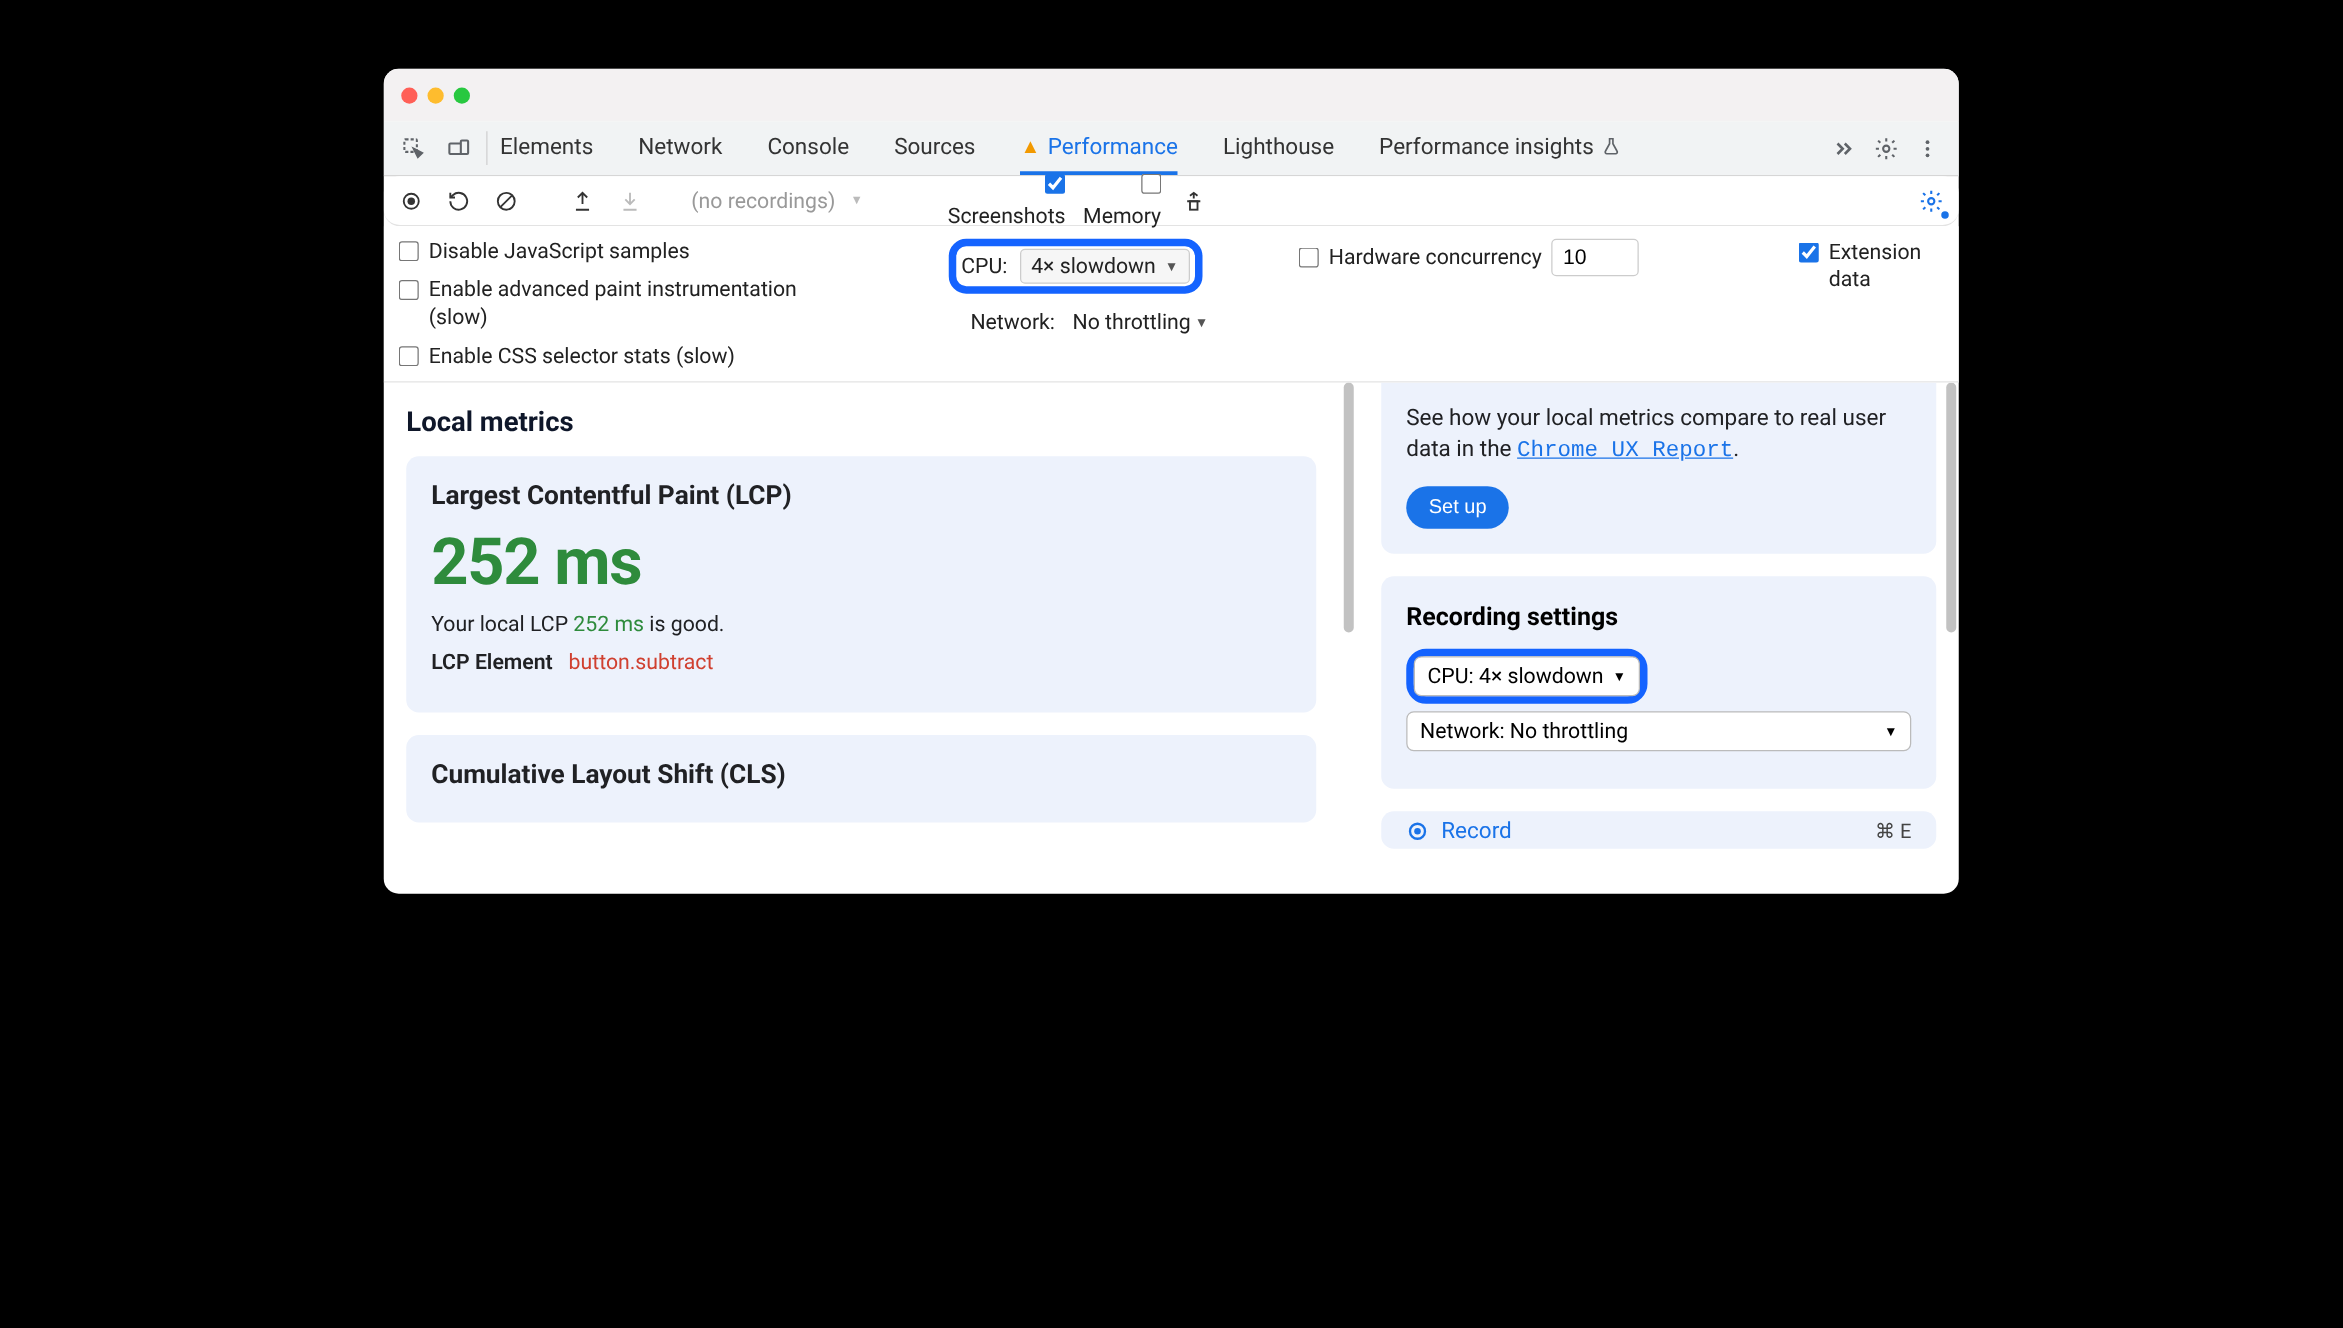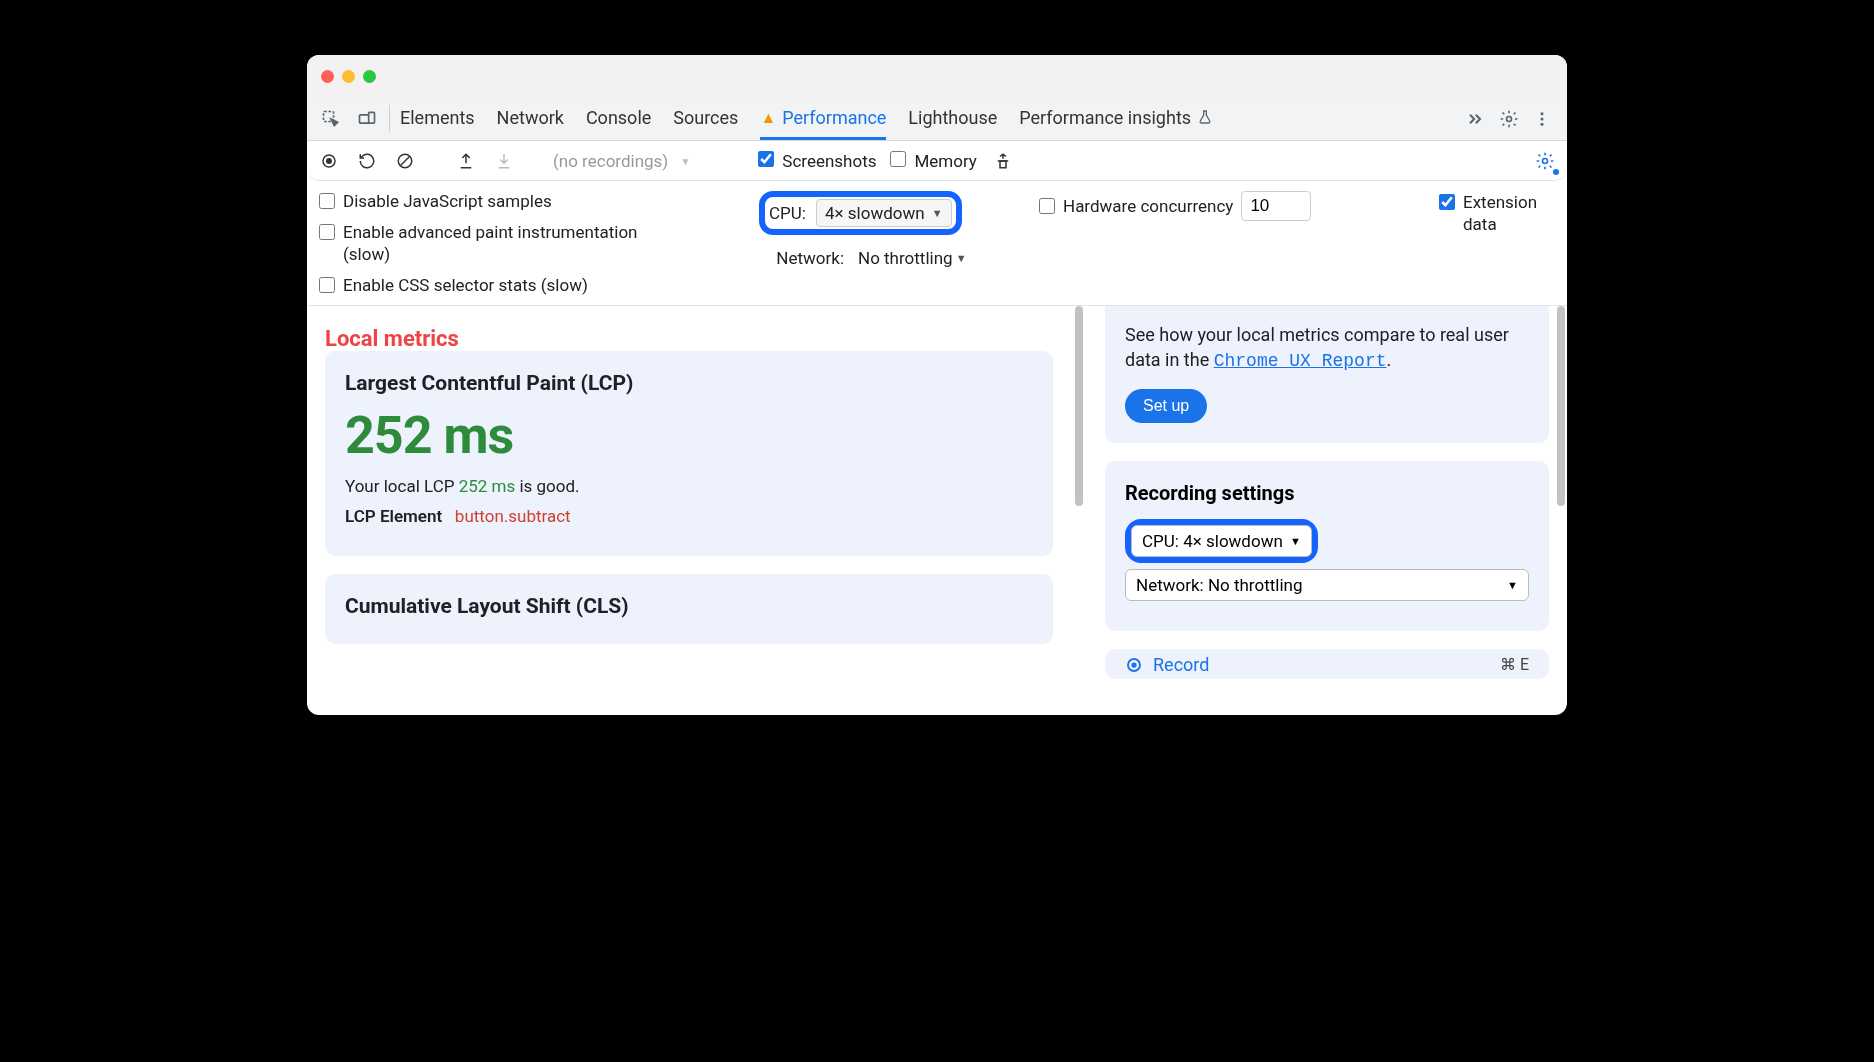--- a/index.html
+++ b/index.html
@@ -46,21 +46,21 @@
     padding: 0 6px;
     gap: 0;
   }
   .tab-icon {
     width: 36px;
     display: flex;
     align-items: center;
     justify-content: center;
     color: #5f6368;
   }
-  .tabs-scroll { display: flex; align-items: stretch; flex: 1; gap: 22px; padding-left: 6px; }
+  .tabs-scroll { display: flex; align-items: stretch; flex: 1; gap: 36px; padding-left: 6px; }
   .tab {
     display: flex;
     align-items: center;
     gap: 6px;
     font-size: 18px;
     color: #333;
     cursor: pointer;
     border-bottom: 3px solid transparent;
   }
   .tab.active { color: #1a73e8; border-bottom-color: #1a73e8; }
@@ -80,21 +80,21 @@
     color: #333;
     border-radius: 13px;
   }
   .tool-icn { width: 24px; height: 24px; display: flex; align-items: center; justify-content: center; color: #333; cursor: pointer; }
   .toolbar .hint { color: #999; font-size: 17px; }
   .toolbar .right { margin-left: auto; display: flex; align-items: center; gap: 10px; }
   .gear-blue { color: #1a73e8; }
   input[type="checkbox"] {
     width: 16px; height: 16px; accent-color: #1a73e8; cursor: pointer;
   }
-  .chk-row { display: flex; align-items: flex-start; gap: 8px; font-size: 17px; color: #222; }
+  .chk-row { display: flex; align-items: flex-end; gap: 8px; font-size: 17px; color: #222; flex-direction: column; }
 
   .settings-panel {
     background: #fff;
     border-bottom: 1px solid #e3e3e3;
     display: grid;
     grid-template-columns: 440px 280px 400px 160px;
     padding: 10px 12px;
     row-gap: 10px;
     font-size: 17px;
     color: #222;
@@ -175,21 +175,21 @@
   .side-scroll {
     position: absolute;
     right: 2px;
     top: 0;
     width: 8px;
     height: 200px;
     background: #c2c2c2;
     border-radius: 4px;
   }
 
-  h2.section { font-size: 22px; font-weight: 700; color: #ef4444; }
+  h2.section { font-size: 22px; font-weight: 700; margin-bottom: 14px; color: #0f172a; }
   .card {
     background: #edf2fc;
     border-radius: 10px;
     padding: 20px;
     margin-bottom: 18px;
   }
   .card h3 { font-size: 21px; font-weight: 700; color: #202124; margin-bottom: 10px; }
   .big-val { font-size: 52px; font-weight: 700; color: #2e8b3c; letter-spacing: -1px; margin-bottom: 10px; }
   .desc { font-size: 17px; color: #202124; margin-bottom: 10px; }
   .desc .good { color: #2e8b3c; }

